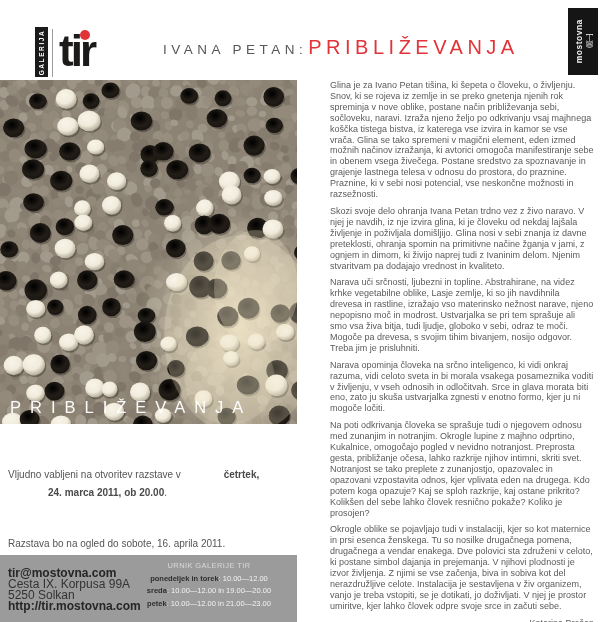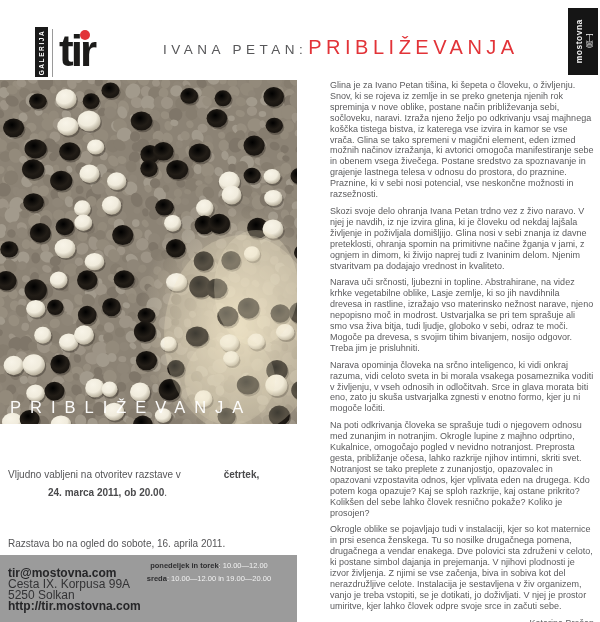--- a/index.html
+++ b/index.html
@@ -1236,18 +1236,20 @@
   </div>
 
   <div class="footer-bar">
     <div class="contact">
       <div class="bold">tir@mostovna.com</div>
       <div>Cesta IX. Korpusa 99A</div>
       <div>5250 Solkan</div>
       <div class="bold">http://tir.mostovna.com</div>
     </div>
     <div class="schedule">
+      <div class="sched-title">URNIK GALERIJE TIR</div>
       <div class="sched-row"><b>ponedeljek in torek</b><span class="sep">: </span><span class="time">10.00—12.00</span></div>
       <div class="sched-row"><b>sreda</b><span class="sep">: </span><span class="time">10.00—12.00 in 19.00—20.00</span></div>
+      <div class="sched-row"><b>petek</b><span class="sep">: </span><span class="time">10.00—12.00 in 21.00—23.00</span></div>
     </div>
   </div>
 
 </div>
 
 </body></html>

